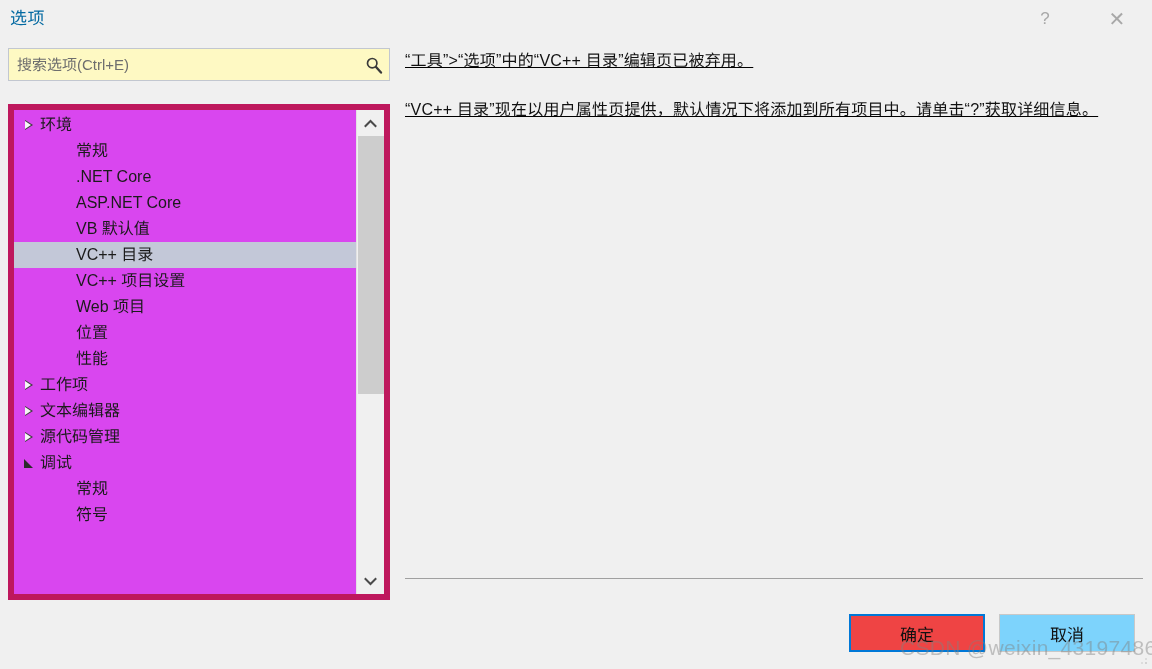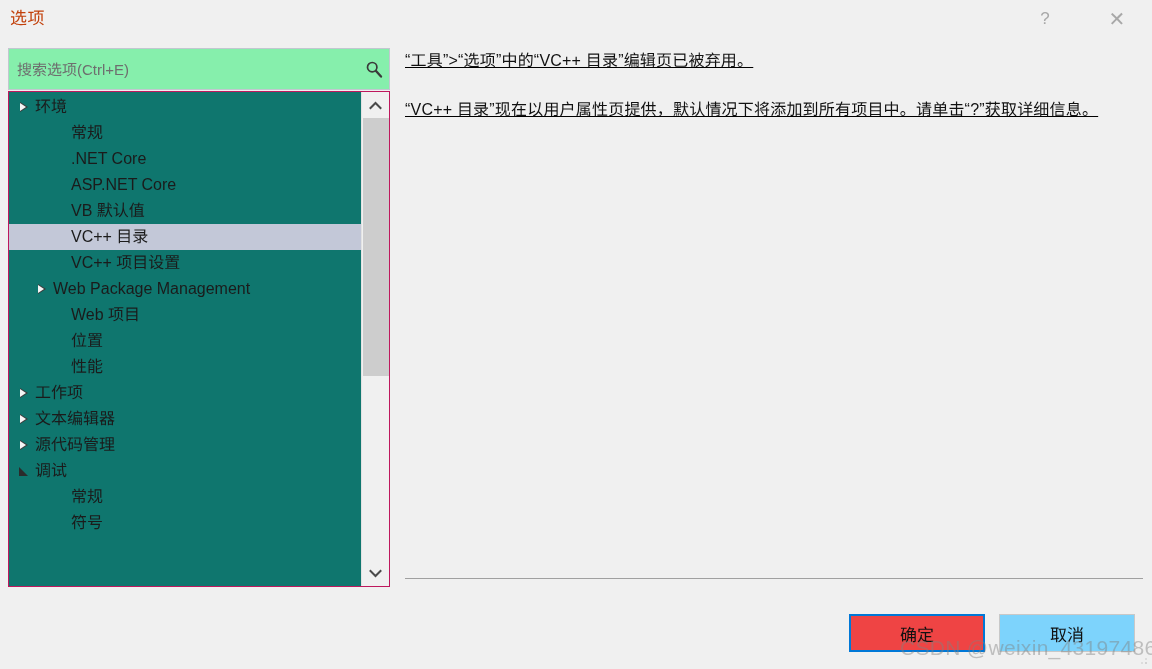--- a/index.html
+++ b/index.html
@@ -23,21 +23,21 @@
     left: 0; top: 0;
     width: 1152px;
     height: 38px;
     background: #f0f0f0;
   }
   .titlebar-text {
     position: absolute;
     left: 10px;
     top: 4px;
     font-size: 17px;
-    color: #c2410c;
+    color: #0369a1;
     letter-spacing: 0.5px;
   }
   .titlebar-buttons {
     position: absolute;
     right: 0;
     top: 0;
     height: 38px;
     display: flex;
     align-items: center;
   }
@@ -60,22 +60,22 @@
   .tb-btn.help {
     margin-right: 26px;
   }
 
   
   .search-box {
     position: absolute;
     left: 8px;
     top: 48px;
     width: 382px;
-    height: 42px;
-    background: #86efac;
+    height: 33px;
+    background: #fef9c3;
     border: 1px solid #c2c7d0;
     box-sizing: border-box;
     display: flex;
     align-items: center;
   }
   .search-input {
     flex: 1;
     border: 0;
     outline: 0;
     background: transparent;
@@ -94,25 +94,25 @@
     height: 100%;
     display: flex;
     align-items: center;
     justify-content: center;
     color: #3a3a3a;
   }
 
   .tree-box {
     position: absolute;
     left: 8px;
-    top: 91px;
+    top: 104px;
     width: 382px;
     height: 496px;
-    background: #0f766e;
-    border: 1px solid #be185d;
+    background: #d946ef;
+    border: 6px solid #be185d;
     box-sizing: border-box;
     overflow: hidden;
   }
   .tree-list {
     position: absolute;
     left: 0; top: 0;
     width: 352px;
     padding-top: 2px;
   }
   .tree-row {
@@ -344,26 +344,20 @@
         <span class="tw"></span>
         <span class="tree-label">VB 默认值</span>
       </div>
       <div class="tree-row lvl1 selected">
         <span class="tw"></span>
         <span class="tree-label">VC++ 目录</span>
       </div>
       <div class="tree-row lvl1">
         <span class="tw"></span>
         <span class="tree-label">VC++ 项目设置</span>
-      </div>
-      <div class="tree-row lvl1 has-tw">
-        <span class="tw">
-          <span class="tri-right"></span>
-        </span>
-        <span class="tree-label">Web Package Management</span>
       </div>
       <div class="tree-row lvl1">
         <span class="tw"></span>
         <span class="tree-label">Web 项目</span>
       </div>
       <div class="tree-row lvl1">
         <span class="tw"></span>
         <span class="tree-label">位置</span>
       </div>
       <div class="tree-row lvl1">

